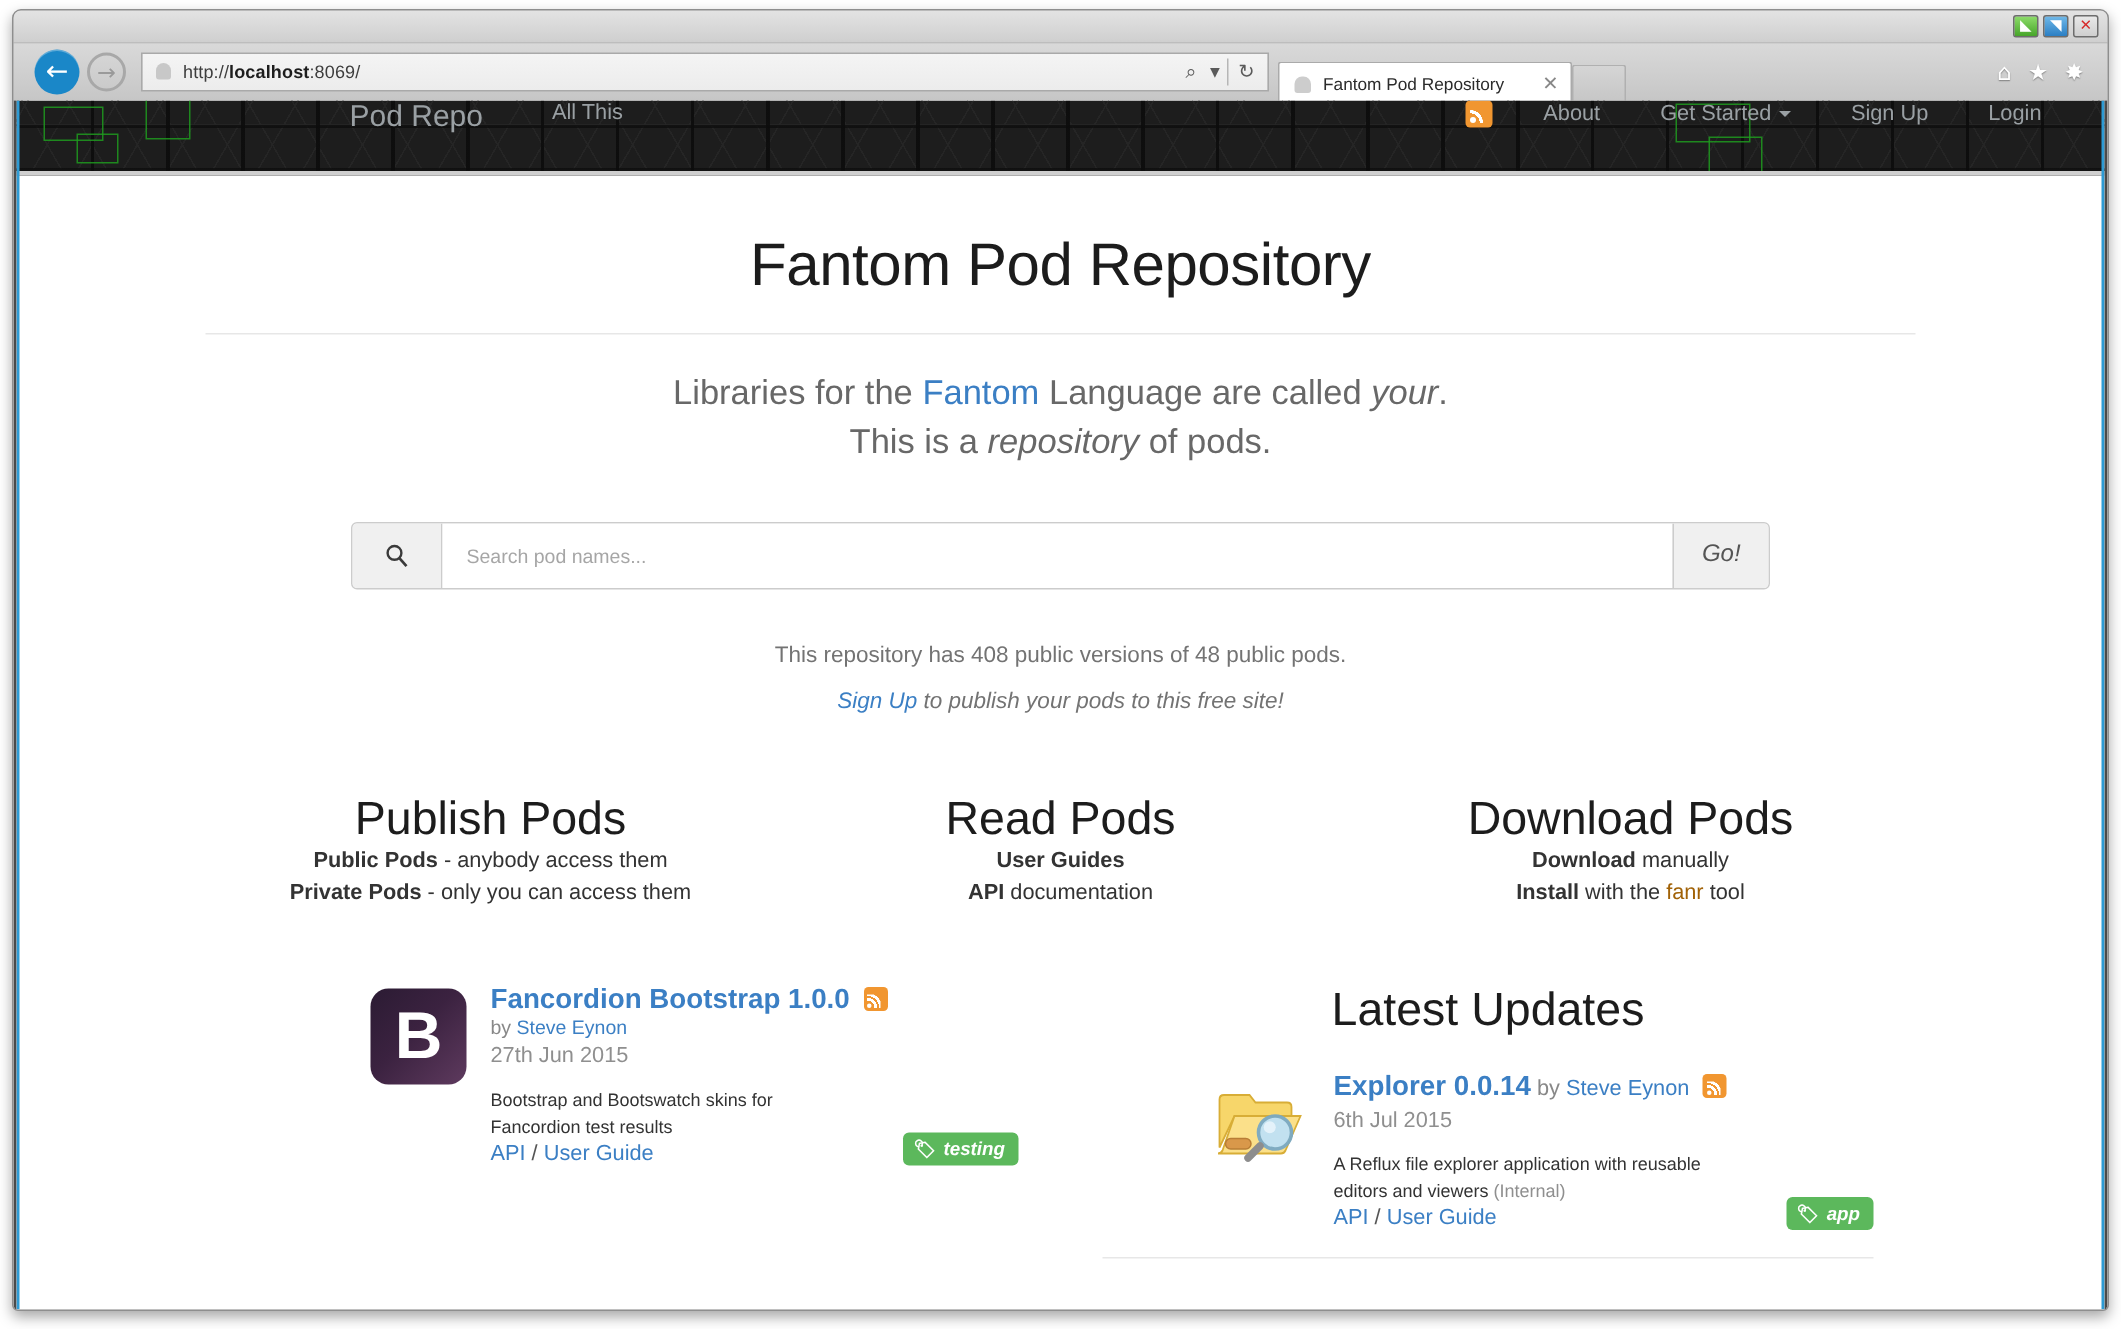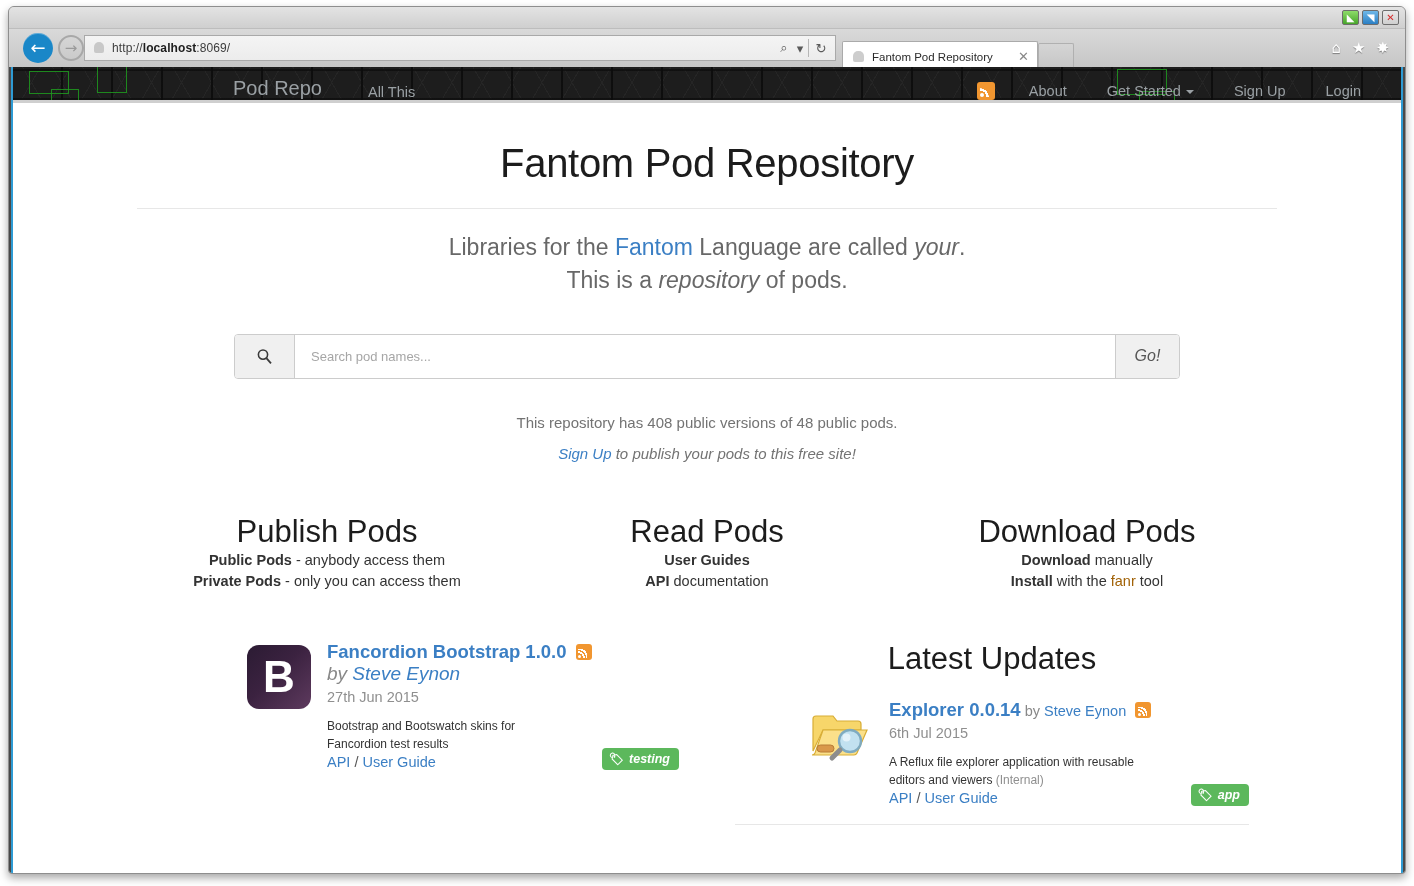--- a/index.html
+++ b/index.html
@@ -56,21 +56,21 @@
     width: 30px; height: 30px; border-radius: 50%;
     display: flex; align-items: center; justify-content: center;
     font-size: 18px; line-height: 1;
     font-family: "DejaVu Sans", sans-serif;
     flex: 0 0 auto;
   }
   #back-button { background: #1a87c8; color: #fff; margin-left: 8px; box-shadow: inset 0 1px 0 rgba(255,255,255,.3); }
   #forward-button { background: transparent; color: #9a9a9a; border: 2px solid #a8a8a8; width: 26px; height: 26px; font-size: 15px; margin-left: 5px; }
 
   #urlbar {
-    flex: 0 0 auto; width: 752px; height: 26px; margin-left: 0;
+    flex: 0 0 auto; width: 752px; height: 26px; margin-left: 10px;
     background: linear-gradient(#f4f4f4, #ececec);
     border: 1px solid #a9a9a9;
     display: flex; align-items: center;
     padding: 0 4px;
     font-size: 12px; color: #3d3d3d;
   }
   #url-favicon {
     width: 14px; height: 14px; margin: 0 6px 0 3px;
     position: relative; flex: 0 0 auto;
   }
@@ -125,29 +125,29 @@
     overflow: hidden;
   }
   #edge-blue-left, #edge-blue-right {
     position: absolute; top: 0; bottom: 0; width: 2px; background: #2e9bd4; z-index: 40;
   }
   #edge-blue-left { left: 0; }
   #edge-blue-right { right: 0; }
 
   
   #site-navbar {
-    position: relative; height: 36px;
+    position: relative; height: 50px;
     background-color: #1d1d1d;
     background-image:
       radial-gradient(circle at 0 0, rgba(0,80,0,0) 70%, rgba(0,0,0,0) 71%),
       repeating-linear-gradient(60deg, #252525 0 1px, transparent 1px 26px),
       repeating-linear-gradient(-60deg, #252525 0 1px, transparent 1px 26px),
       repeating-linear-gradient(0deg, #242424 0 1px, transparent 1px 30px);
     border-bottom: 3px solid #cfcfcf;
-    display: flex; align-items: flex-end;
+    display: flex; align-items: flex-start;
     overflow: hidden;
   }
   #hex-overlay {
     position: absolute; inset: 0;
     background-image:
       repeating-linear-gradient(90deg, rgba(12,12,12,.9) 0 2px, rgba(38,38,38,0) 2px 50px),
       repeating-linear-gradient(0deg, rgba(12,12,12,.75) 0 2px, rgba(38,38,38,0) 2px 29px);
     pointer-events: none;
   }
   .green-hex {
@@ -255,21 +255,21 @@
     background: linear-gradient(135deg, #2b1b33 0%, #3b2240 45%, #5e3a5e 100%);
     display: flex; align-items: center; justify-content: center;
     color: #fff; font-size: 44px; font-weight: bold; line-height: 1;
     font-family: "Liberation Sans", sans-serif;
   }
   .pod-body { flex: 1 1 auto; min-width: 0; position: relative; }
   .pod-head { display: flex; align-items: center; gap: 9px; }
   .pod-name {
     font-size: 18.5px; font-weight: bold; color: #3b7fc4; text-decoration: none; white-space: nowrap;
   }
-  .pod-byline { font-size: 19px; color: #888; font-style: italic; }
+  .pod-byline { font-size: 13px; color: #888; }
   .pod-byline a { color: #3b7fc4; text-decoration: none; font-weight: normal; }
   .pod-author-inline { font-size: 14.5px; color: #888; font-weight: normal; }
   .pod-author-inline a { color: #3b7fc4; text-decoration: none; }
   .rss-small {
     width: 16px; height: 16px; background: #f19630; border-radius: 3px; position: relative; flex: 0 0 auto;
   }
   .rss-small::before {
     content: ""; position: absolute; left: 2.5px; bottom: 2.5px; width: 3.4px; height: 3.4px;
     background: #fff; border-radius: 50%;
   }

